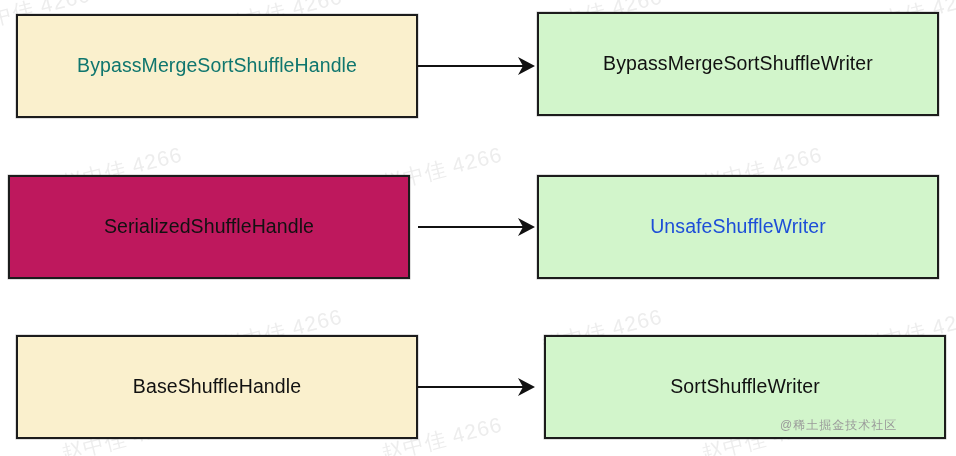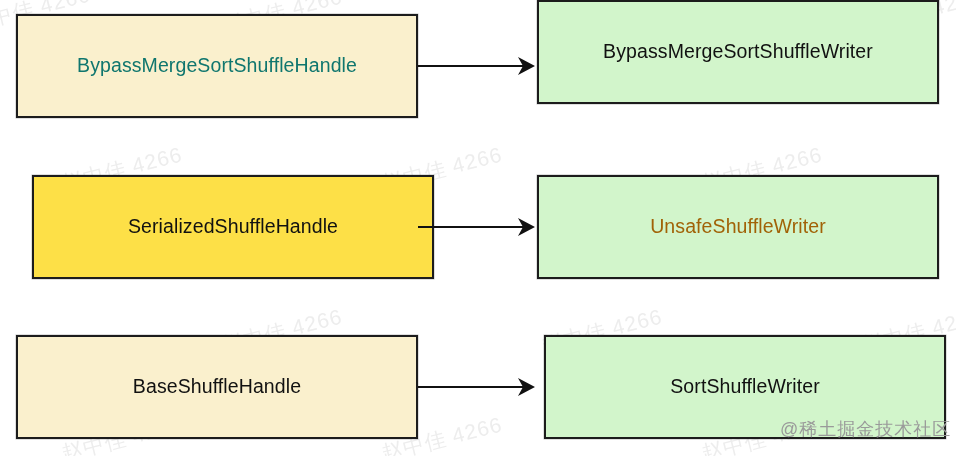--- a/index.html
+++ b/index.html
@@ -66,21 +66,21 @@
     position: absolute;
     z-index: 3;
     pointer-events: none;
   }
   .edge svg { display: block; overflow: visible; }
 
   
   .corner-wm {
     position: absolute;
     z-index: 4;
-    font-size: 18px;
+    font-size: 12px;
     color: #9a9a9a;
     letter-spacing: 1px;
     white-space: nowrap;
     font-family: "Liberation Sans", sans-serif;
     user-select: none;
   }
 </style>
 </head>
 <body>
 
@@ -119,28 +119,28 @@
         <svg width="145" height="28" viewBox="0 0 145 28">
           <line x1="14" y1="14" x2="122" y2="14" stroke="#111111" stroke-width="2"></line>
           <path d="M 131 14 L 114 5 L 119 14 L 114 23 Z" fill="#111111"></path>
         </svg>
       </div>
     </div>
   <div id="node-layer">
       <div class="node handle" style="left: 16px; top: 14px; width: 402px; height: 104px; background: rgb(250, 240, 205); border-color: rgb(28, 28, 28);">
         <span class="node-label" style="color: #0f766e;">BypassMergeSortShuffleHandle</span>
       </div>
-      <div class="node writer" style="left: 537px; top: 0; width: 402px; height: 104px; background: rgb(210, 245, 203); border-color: rgb(28, 28, 28);">
+      <div class="node writer" style="left: 537px; top: 12px; width: 402px; height: 104px; background: rgb(210, 245, 203); border-color: rgb(28, 28, 28);">
         <span class="node-label" style="color: rgb(17, 17, 17);">BypassMergeSortShuffleWriter</span>
       </div>
-      <div class="node handle" style="left: 32px; top: 175px; width: 402px; height: 104px; background: #fde047; border-color: rgb(28, 28, 28);">
+      <div class="node handle" style="left: 8px; top: 175px; width: 402px; height: 104px; background: #be185d; border-color: rgb(28, 28, 28);">
         <span class="node-label" style="color: rgb(17, 17, 17);">SerializedShuffleHandle</span>
       </div>
       <div class="node writer" style="left: 537px; top: 175px; width: 402px; height: 104px; background: rgb(210, 245, 203); border-color: rgb(28, 28, 28);">
-        <span class="node-label" style="color: #a16207;">UnsafeShuffleWriter</span>
+        <span class="node-label" style="color: #1d4ed8;">UnsafeShuffleWriter</span>
       </div>
       <div class="node handle" style="left: 16px; top: 335px; width: 402px; height: 104px; background: rgb(250, 240, 205); border-color: rgb(28, 28, 28);">
         <span class="node-label" style="color: rgb(17, 17, 17); text-align: center;">BaseShuffleHandle</span>
       </div>
       <div class="node writer" style="left: 544px; top: 335px; width: 402px; height: 104px; background: rgb(210, 245, 203); border-color: rgb(28, 28, 28);">
         <span class="node-label" style="color: rgb(17, 17, 17);">SortShuffleWriter</span>
       </div>
     </div>
 
   <div class="corner-wm" id="corner-watermark" style="left: 780px; top: 417px; color: rgb(154, 154, 154);">@稀土掘金技术社区</div>

